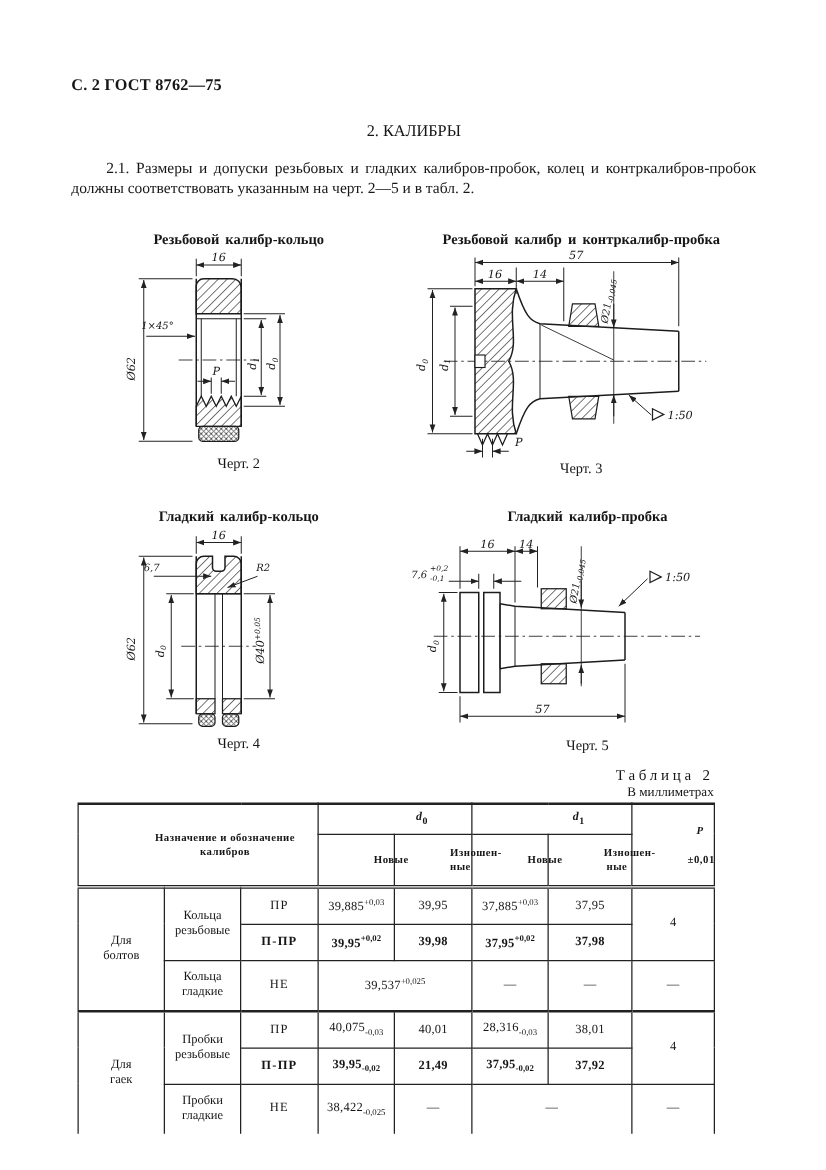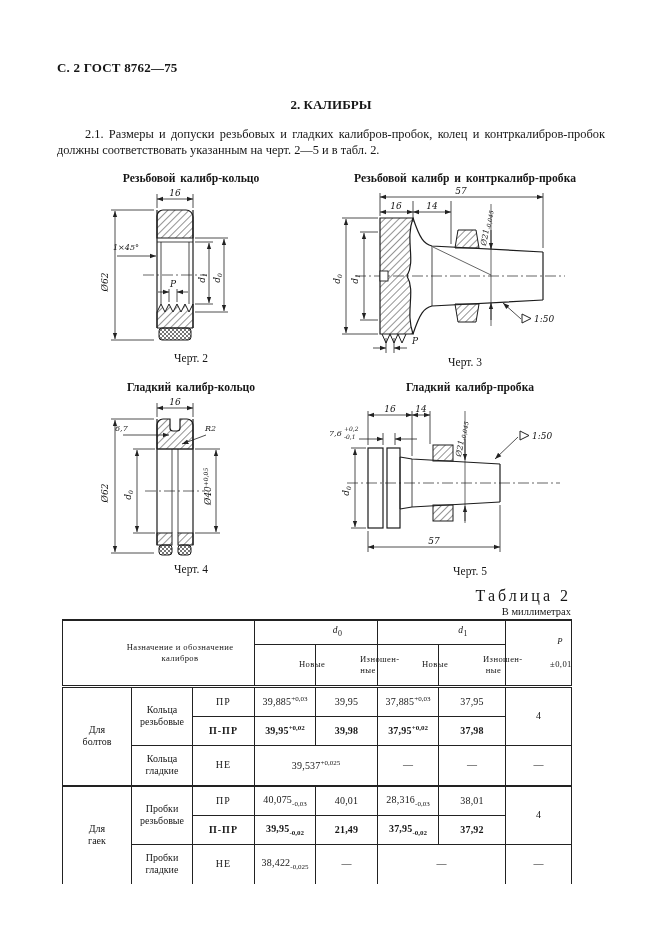--- a/index.html
+++ b/index.html
@@ -4,40 +4,40 @@
 <style>
   html,body { margin:0; padding:0; }
   body {
     width:661px; height:936px; background:#ffffff;
     font-family:"Liberation Serif", serif; color:#161616;
     overflow:hidden;
   }
   .content { padding:60px 56px 0 57px; }
 
   .doc-header { font-weight:bold; font-size:13px; letter-spacing:0.2px; }
-  .section-title { text-align:center; font-weight:bold; font-size:13px; margin-top:21px; }
+  .section-title { text-align:center; font-weight:normal; font-size:13px; margin-top:21px; }
   .para { font-size:12.4px; line-height:1.32; text-align:justify; text-indent:28px; margin-top:13px; }
 
-  .figrow { display:flex; justify-content:space-between; margin-top:6px; }
+  .figrow { display:flex; justify-content:space-between; margin-top:19px; }
   .fig { text-align:center; }
   .fig-title { font-weight:bold; font-size:11.6px; margin:7px 0 1px 0; word-spacing:2px; }
   .fig-cap { font-size:11.5px; margin-top:0px; }
   svg { display:block; margin:0 auto; }
   .dim { font-family:"DejaVu Serif", serif; font-style:italic; font-size:9px; fill:#161616; }
   .dim-s { font-size:8px; }
   .ssub { font-size:6px; }
 
-  .tbl-label { text-align:right; font-size:16px; letter-spacing:3px; margin:10px 34px 0 0; }
+  .tbl-label { text-align:right; font-size:12px; letter-spacing:3px; margin:10px 34px 0 0; }
   .tbl-units { text-align:right; font-size:10.5px; margin:1px 34px 2px 0; }
 
   table.t2 { border-collapse:collapse; width:509px; margin-left:5px; table-layout:fixed;
              font-size:10px; }
   table.t2 { border-top:2.5px solid #222; }
   .t2 th, .t2 td { border:1px solid #222; text-align:center; vertical-align:middle; padding:1px 1px; }
-  .t2 th { font-weight:normal; font-size:8.6px; letter-spacing:0.4px; white-space:pre-line; line-height:1.25;padding-left:44px; }
+  .t2 th { font-weight:bold; font-size:8.6px; letter-spacing:0.4px; white-space:pre-line; line-height:1.25;padding-left:44px; }
   .t2 .dh { border-bottom:1px solid #222; height:21px; font-size:9.5px; }
   .t2 .dbl { border-bottom:3px double #222; }
   .t2 .sub { height:38px; }
   .t2 td { white-space:pre-line; line-height:1.2; }
   .t2 td.val { font-size:10px; letter-spacing:0.2px; }
   .t2 td.mark { font-size:10px; letter-spacing:1px; }
   .t2 tr.rA td { height:26px; }
   .t2 tr.rB td { height:26px;font-weight:bold; }
   .t2 tr.rC td { height:37px; }
   .t2 tr.gb td, .t2 td.group-b { border-bottom:2px solid #222; }

